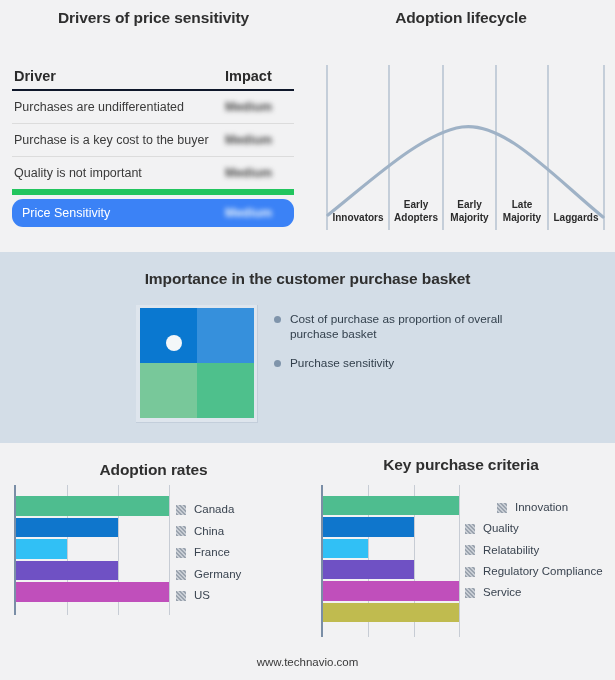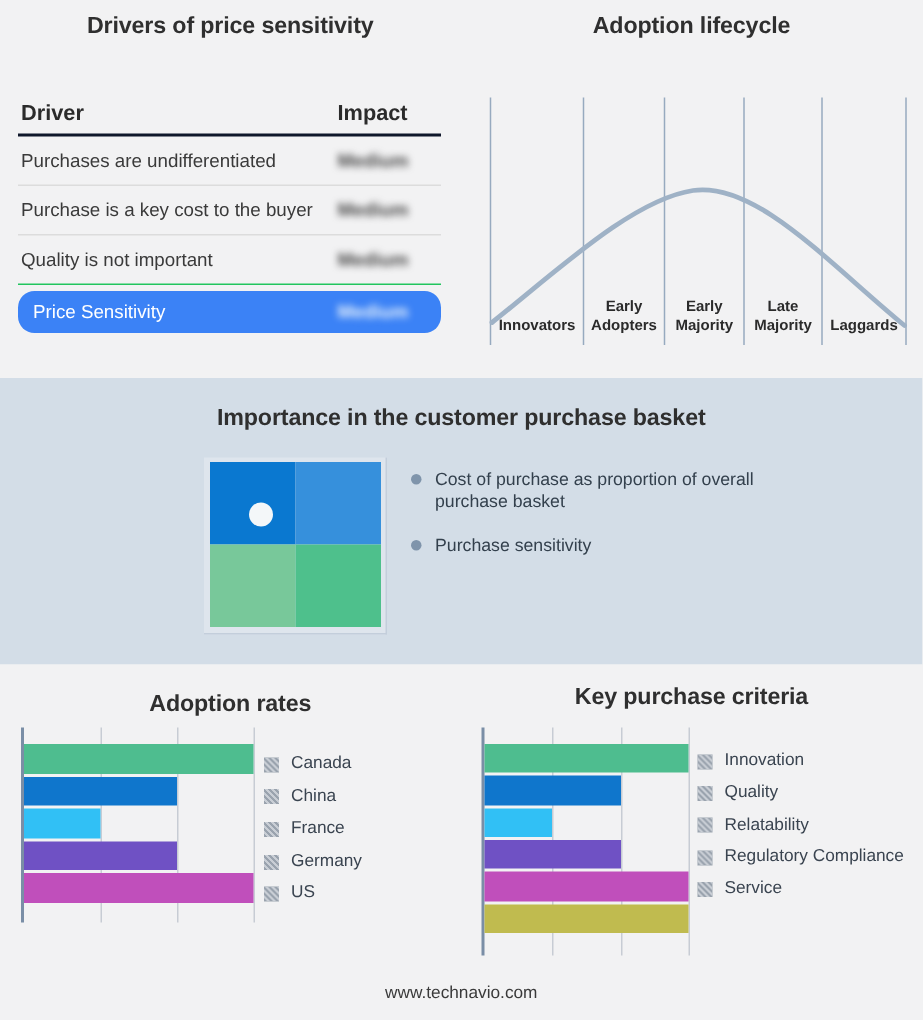--- a/index.html
+++ b/index.html
@@ -31,21 +31,21 @@
   .tbl-head .c1,.tbl-head .c2{font-weight:bold;font-size:14.5px;color:#2b2b2b;}
   .c1{position:absolute;left:2px;top:50%;transform:translateY(-50%);font-size:12.5px;color:#3a3a3a;white-space:nowrap;}
   .c2{position:absolute;left:213px;top:50%;transform:translateY(-50%);font-size:12.5px;color:#3a3a3a;white-space:nowrap;}
   .blurred{filter:blur(2.6px);color:#4a4a4a;font-weight:600;}
   .tbl-row.active{
     background:#3b82f6;border-bottom:none;height:28px;margin-top:4px;border-radius:11px;
   }
   .tbl-row.active .c1{color:#ffffff;left:10px;font-size:12.5px;}
   .tbl-row.active .c2{color:#ffffff;}
   .tbl-row.active .blurred{color:#e8f2fb;}
-  .tbl-row.last{border-bottom:1px solid #22c55e;}
+  .tbl-row.last{border-bottom:6px solid #22c55e;}
 
   
   #lifecycle-panel{left:307px;top:0;width:308px;height:252px;}
   #lifecycle-panel .sect-title{position:absolute;left:0;top:9px;width:308px;}
   #lifecycle-svg{position:absolute;left:5px;top:55px;}
 
   
   #basket-panel{left:0;top:252px;width:615px;height:191px;}
   #basket-panel .sect-title{position:absolute;left:0;top:18px;width:615px;font-size:15.5px;}
   .matrix-wrap{
@@ -211,21 +211,21 @@
         <div class="gridline" style="left: 138px; height: 152px;"></div>
         <div class="bar" style="top: 11px; height: 19.3333px; width: 136px; background: rgb(78, 189, 143);"></div>
         <div class="bar" style="top: 32.3333px; height: 19.3333px; width: 90.6667px; background: rgb(15, 118, 204);"></div>
         <div class="bar" style="top: 53.6667px; height: 19.3333px; width: 45.3333px; background: rgb(49, 192, 245);"></div>
         <div class="bar" style="top: 75px; height: 19.3333px; width: 90.6667px; background: rgb(111, 81, 196);"></div>
         <div class="bar" style="top: 96.3333px; height: 19.3333px; width: 136px; background: rgb(192, 79, 187);"></div>
         <div class="bar" style="top: 117.667px; height: 19.3333px; width: 136px; background: rgb(192, 187, 79);"></div>
       </div>
   </div>
   <div class="legend-bars" id="legend1" style="left:158px;top:54px;">
-      <div class="lgb-item" style="height: 21.3333px; line-height: 21.3333px;"><span class="swatch" style="top: 5.66667px;"></span><span>Innovation</span></div>
+      <div class="lgb-item" style="height: 21.3333px; line-height: 21.3333px; margin-left: 32px;"><span class="swatch" style="top: 5.66667px;"></span><span>Innovation</span></div>
       <div class="lgb-item" style="height: 21.3333px; line-height: 21.3333px;"><span class="swatch" style="top: 5.66667px;"></span><span>Quality</span></div>
       <div class="lgb-item" style="height: 21.3333px; line-height: 21.3333px;"><span class="swatch" style="top: 5.66667px;"></span><span>Relatability</span></div>
       <div class="lgb-item" style="height: 21.3333px; line-height: 21.3333px;"><span class="swatch" style="top: 5.66667px;"></span><span>Regulatory Compliance</span></div>
       <div class="lgb-item" style="height: 21.3333px; line-height: 21.3333px;"><span class="swatch" style="top: 5.66667px;"></span><span>Service</span></div>
     </div>
 </div>
 
 <div class="footer">www.technavio.com</div>
 
 </body></html>

